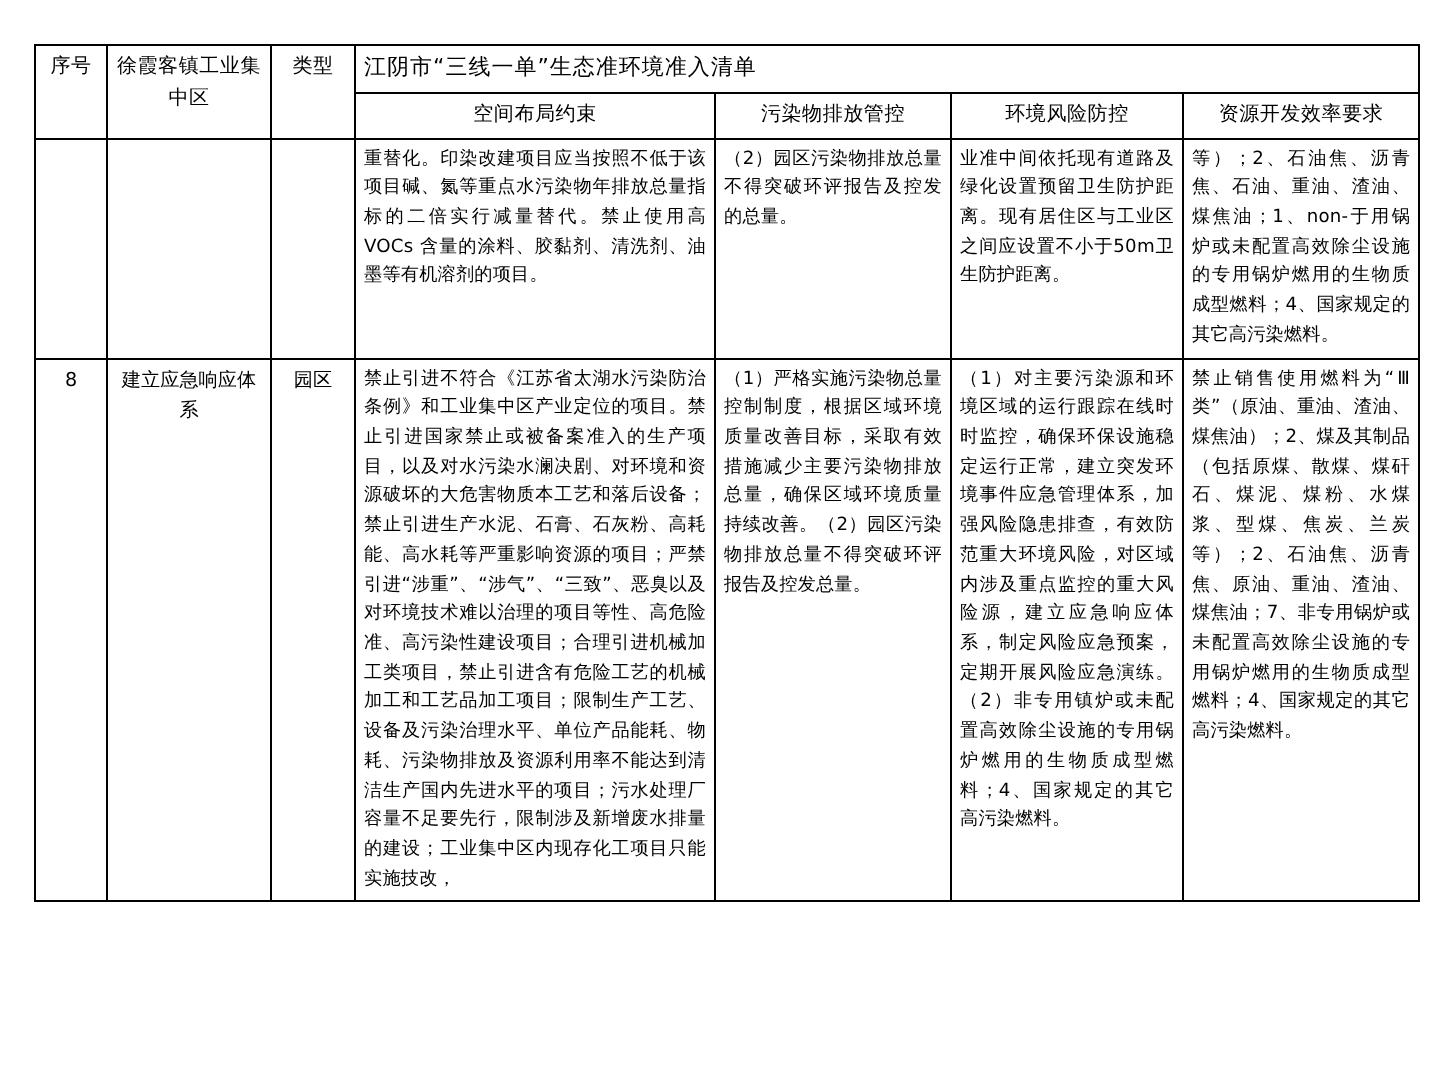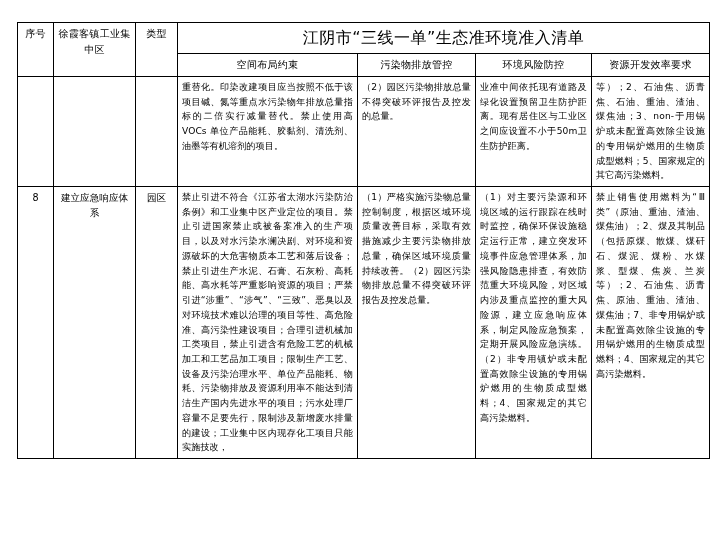--- a/index.html
+++ b/index.html
@@ -30,22 +30,21 @@
     border-collapse: collapse;
     table-layout: fixed;
   }
   table.doc td, table.doc th {
     border: 1px solid #000;
     vertical-align: top;
     padding: 3px 4px 3px 4px;
     font-weight: normal;
   }
   .hdr-title {
-    text-align: center;
-    font-size: 16px;
+    font-size: 11px;
     line-height: 1.5;
     vertical-align: middle;
     letter-spacing: 0.5px;
   }
   .hdr-cell {
     text-align: center;
     font-size: 10px;
     vertical-align: middle;
     line-height: 1.6;
     letter-spacing: 0.3px;
@@ -106,24 +105,24 @@
         <td class="hdr-cell">污染物排放管控</td>
         <td class="hdr-cell">环境风险防控</td>
         <td class="hdr-cell">资源开发效率要求</td>
       </tr>
     </thead>
     <tbody>
       <tr>
         <td class="cell-center"></td>
         <td class="cell-center"></td>
         <td class="cell-center"></td>
-        <td class="cell-body">重替化。印染改建项目应当按照不低于该项目碱、氮等重点水污染物年排放总量指标的二倍实行减量替代。禁止使用高 VOCs 单位产品能耗、胶黏剂、清洗剂、油墨等有机溶剂的项目。</td>
+        <td class="cell-body">重替化。印染改建项目应当按照不低于该项目碱、氮等重点水污染物年排放总量指标的二倍实行减量替代。禁止使用高 VOCs 含量的涂料、胶黏剂、清洗剂、油墨等有机溶剂的项目。</td>
         <td class="cell-body">（2）园区污染物排放总量不得突破环评报告及控发的总量。</td>
         <td class="cell-body">业准中间依托现有道路及绿化设置预留卫生防护距离。现有居住区与工业区之间应设置不小于50m卫生防护距离。</td>
-        <td class="cell-body">等）；2、石油焦、沥青焦、石油、重油、渣油、煤焦油；3、non-于用锅炉或未配置高效除尘设施的专用锅炉燃用的生物质成型燃料；5、国家规定的其它高污染燃料。</td>
+        <td class="cell-body">等）；2、石油焦、沥青焦、石油、重油、渣油、煤焦油；1、non-于用锅炉或未配置高效除尘设施的专用锅炉燃用的生物质成型燃料；4、国家规定的其它高污染燃料。</td>
       </tr>
       <tr>
         <td class="cell-center">8</td>
         <td class="cell-center">建立应急响应体系</td>
         <td class="cell-center">园区</td>
         <td class="cell-body">禁止引进不符合《江苏省太湖水污染防治条例》和工业集中区产业定位的项目。禁止引进国家禁止或被备案准入的生产项目，以及对水污染水澜决剧、对环境和资源破坏的大危害物质本工艺和落后设备；禁止引进生产水泥、石膏、石灰粉、高耗能、高水耗等严重影响资源的项目；严禁引进“涉重”、“涉气”、“三致”、恶臭以及对环境技术难以治理的项目等性、高危险准、高污染性建设项目；合理引进机械加工类项目，禁止引进含有危险工艺的机械加工和工艺品加工项目；限制生产工艺、设备及污染治理水平、单位产品能耗、物耗、污染物排放及资源利用率不能达到清洁生产国内先进水平的项目；污水处理厂容量不足要先行，限制涉及新增废水排量的建设；工业集中区内现存化工项目只能实施技改，</td>
         <td class="cell-body">（1）严格实施污染物总量控制制度，根据区域环境质量改善目标，采取有效措施减少主要污染物排放总量，确保区域环境质量持续改善。（2）园区污染物排放总量不得突破环评报告及控发总量。</td>
         <td class="cell-body">（1）对主要污染源和环境区域的运行跟踪在线时时监控，确保环保设施稳定运行正常，建立突发环境事件应急管理体系，加强风险隐患排查，有效防范重大环境风险，对区域内涉及重点监控的重大风险源，建立应急响应体系，制定风险应急预案，定期开展风险应急演练。（2）非专用镇炉或未配置高效除尘设施的专用锅炉燃用的生物质成型燃料；4、国家规定的其它高污染燃料。</td>
         <td class="cell-body">禁止销售使用燃料为“Ⅲ类”（原油、重油、渣油、煤焦油）；2、煤及其制品（包括原煤、散煤、煤矸石、煤泥、煤粉、水煤浆、型煤、焦炭、兰炭等）；2、石油焦、沥青焦、原油、重油、渣油、煤焦油；7、非专用锅炉或未配置高效除尘设施的专用锅炉燃用的生物质成型燃料；4、国家规定的其它高污染燃料。</td>
       </tr>

